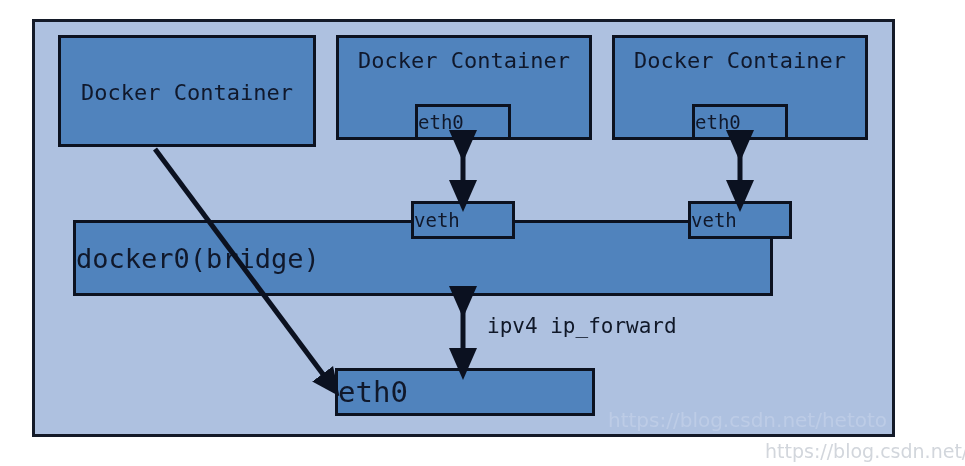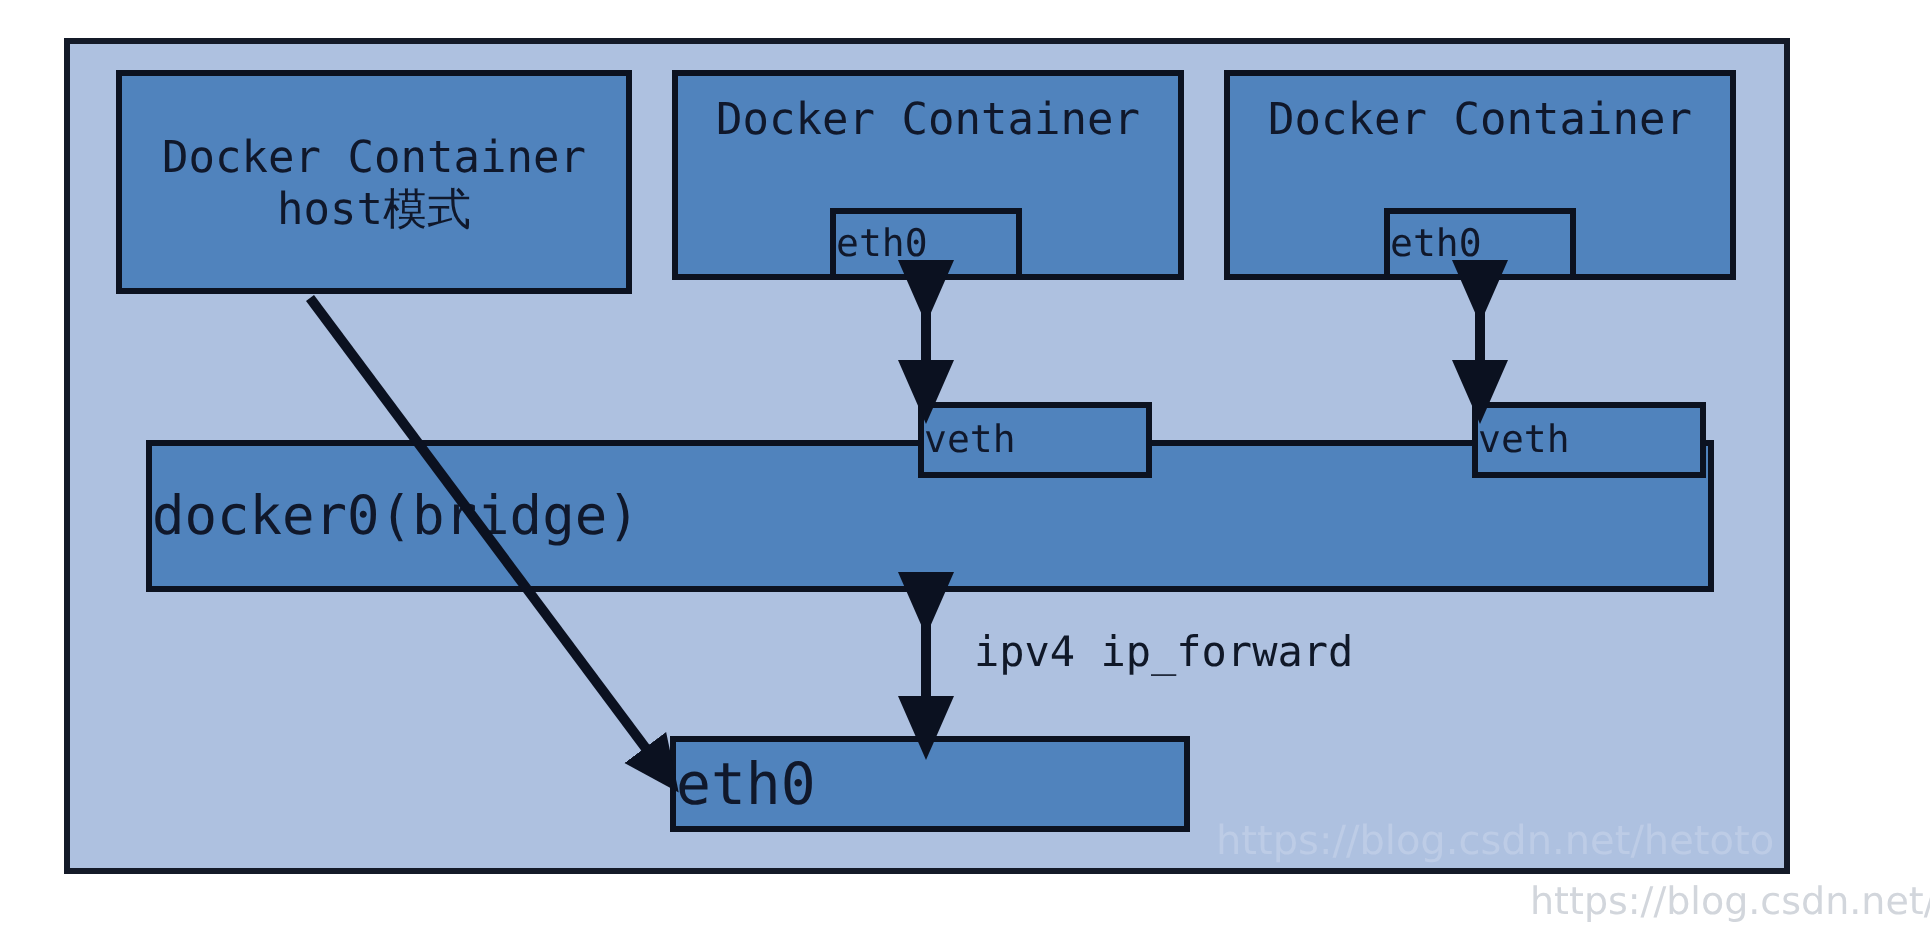--- a/index.html
+++ b/index.html
@@ -101,34 +101,33 @@
     width: 96px;
     height: 36px;
     font-size: 19px;
   }
   #eth0-c2 { left: 415px; top: 104px; }
   #eth0-c3 { left: 692px; top: 104px; }
 
   
   .veth-box {
     position: absolute;
-    width: 117px;
+    width: 104px;
     height: 38px;
     font-size: 19px;
     z-index: 4;
-    margin-left: 48px;
   }
   #veth-left  { left: 411px; top: 201px; }
   #veth-right { left: 688px; top: 201px; }
 
   
   #docker0-bar {
     left: 73px;
     top: 220px;
-    width: 784px;
+    width: 700px;
     height: 76px;
     font-size: 27px;
     z-index: 2;
   }
 
   
   #eth0-host {
     left: 335px;
     top: 368px;
     width: 260px;
@@ -182,21 +181,20 @@
 </head>
 <body>
 
 <div id="stage">
 
   <div class="host-box"></div>
 
 
   <div class="node container-box" id="container-host">
     <div class="container-title">Docker Container</div>
-    <div class="container-sub">host模式</div>
   </div>
 
   <div class="node container-box" id="container-two">
     <div class="container-title">Docker Container</div>
   </div>
   <div class="node eth-small" id="eth0-c2">
     <span>eth0</span>
   </div>
 
   <div class="node container-box" id="container-three">

